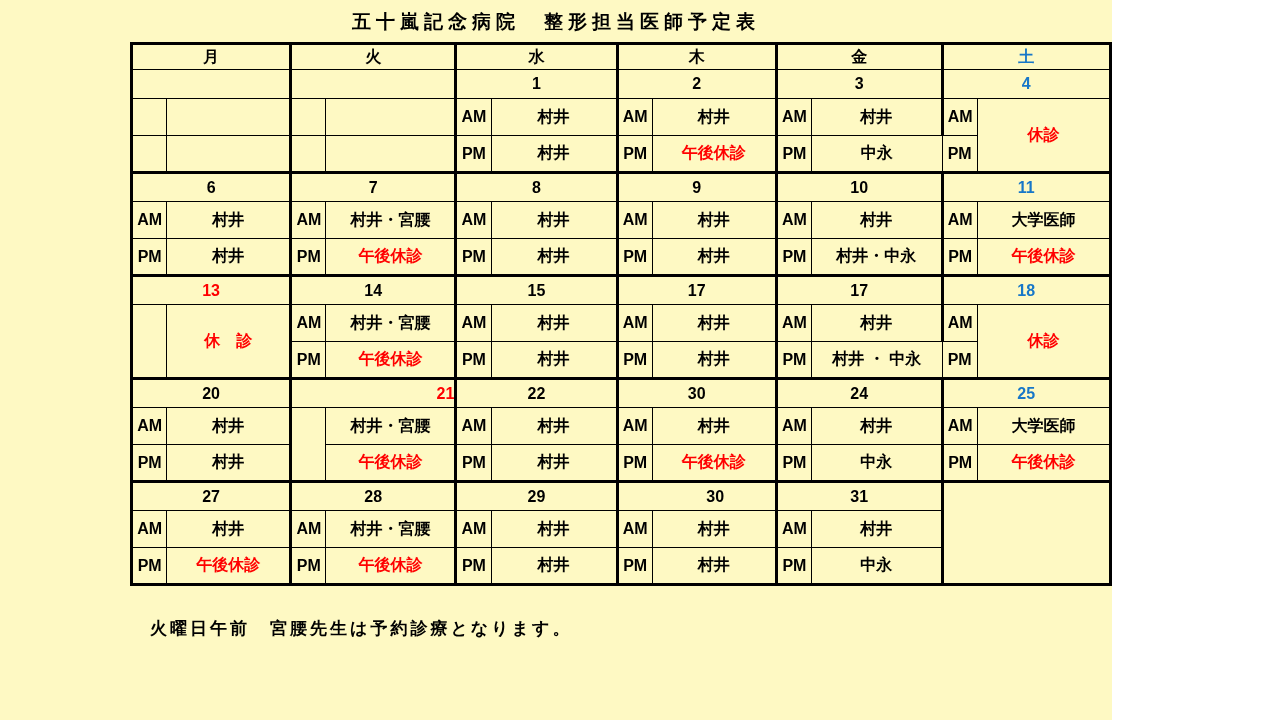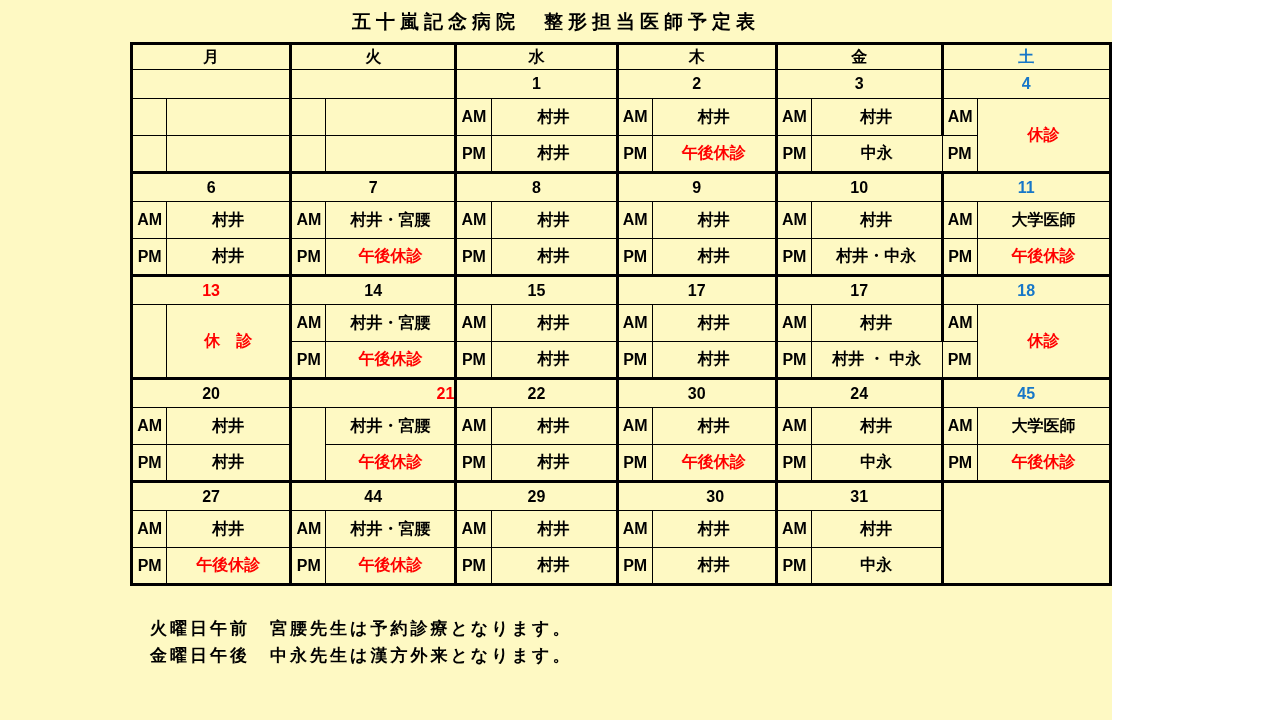--- a/index.html
+++ b/index.html
@@ -174,21 +174,21 @@
           <td class="lab dl">PM</td>
           <td style="color: rgb(0, 0, 0);">村井 ・ 中永</td>
           <td class="lab">PM</td>
         </tr>
         <tr class="h-date">
           <td class=" wt" colspan="2" style="color: rgb(0, 0, 0);">20</td>
           <td class="dl wt" colspan="2" style="color: rgb(255, 0, 0); text-align: right;">21</td>
           <td class="dl wt" colspan="2" style="color: rgb(0, 0, 0);">22</td>
           <td class="dl wt" colspan="2" style="color: rgb(0, 0, 0);">30</td>
           <td class="dl wt" colspan="2" style="color: rgb(0, 0, 0);">24</td>
-          <td class="dl wt" colspan="2" style="color: rgb(23, 119, 200);">45</td>
+          <td class="dl wt" colspan="2" style="color: rgb(23, 119, 200);">25</td>
         </tr>
         <tr class="h-ampm">
           <td class="lab ">AM</td>
           <td style="color: rgb(0, 0, 0);">村井</td>
           <td class="lab dl" rowspan="2"></td>
           <td style="color: rgb(0, 0, 0);">村井・宮腰</td>
           <td class="lab dl">AM</td>
           <td style="color: rgb(0, 0, 0);">村井</td>
           <td class="lab dl">AM</td>
           <td style="color: rgb(0, 0, 0);">村井</td>
@@ -205,21 +205,21 @@
           <td style="color: rgb(0, 0, 0);">村井</td>
           <td class="lab dl">PM</td>
           <td style="color: rgb(255, 0, 0);">午後休診</td>
           <td class="lab dl">PM</td>
           <td style="color: rgb(0, 0, 0);">中永</td>
           <td class="lab dl">PM</td>
           <td style="color: rgb(255, 0, 0);">午後休診</td>
         </tr>
         <tr class="h-date">
           <td class=" wt" colspan="2" style="color: rgb(0, 0, 0); margin-top: 24px;">27</td>
-          <td class="dl wt" colspan="2" style="color: rgb(0, 0, 0);">44</td>
+          <td class="dl wt" colspan="2" style="color: rgb(0, 0, 0);">28</td>
           <td class="dl wt" colspan="2" style="color: rgb(0, 0, 0);">29</td>
           <td class="dl wt" colspan="2" style="color: rgb(0, 0, 0); padding-left: 37px;">30</td>
           <td class="dl wt" colspan="2" style="color: rgb(0, 0, 0);">31</td>
           <td class="dl wt" colspan="2" rowspan="3"></td>
         </tr>
         <tr class="h-ampm">
           <td class="lab ">AM</td>
           <td style="color: rgb(0, 0, 0);">村井</td>
           <td class="lab dl">AM</td>
           <td style="color: rgb(0, 0, 0);">村井・宮腰</td>
@@ -240,15 +240,14 @@
           <td class="lab dl">PM</td>
           <td style="color: rgb(0, 0, 0);">村井</td>
           <td class="lab dl">PM</td>
           <td style="color: rgb(0, 0, 0);">中永</td>
         </tr>
       </tbody>
   </table>
 
   <div class="notes">
     <div>火曜日午前　宮腰先生は予約診療となります。</div>
-    <div>金曜日午後　中永先生は漢方外来となります。</div>
   </div>
 </div>
 
 </body></html>

